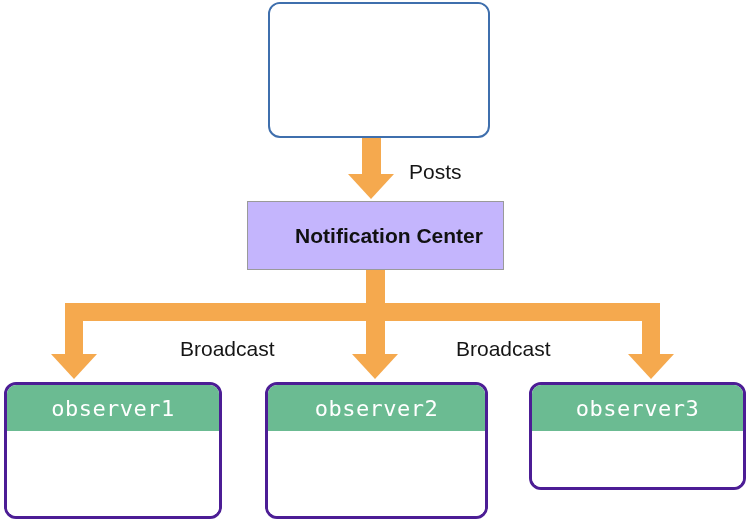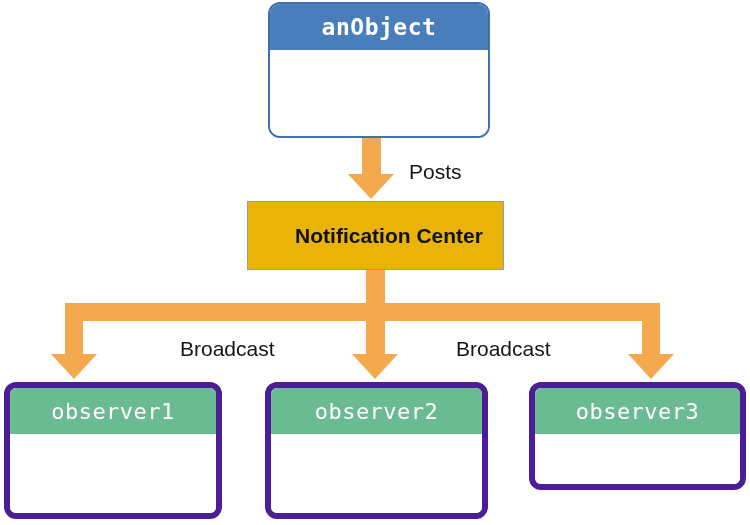--- a/index.html
+++ b/index.html
@@ -23,21 +23,21 @@
     position: absolute;
     box-sizing: border-box;
     border-radius: 12px;
     background: #ffffff;
     overflow: hidden;
   }
   .obj-box.blue {
     border: 2px solid #3f6fad;
   }
   .obj-box.green {
-    border: 6px solid #4c1d95;
+    border: 3px solid #4c1d95;
   }
   .obj-header {
     box-sizing: border-box;
     width: 100%;
     display: flex;
     align-items: center;
     justify-content: center;
     font-family: "DejaVu Sans Mono", "Liberation Mono", monospace;
     color: #ffffff;
     letter-spacing: 0.5px;
@@ -57,21 +57,21 @@
   }
   .obj-body {
     width: 100%;
     background: #ffffff;
   }
 
   
   .nc-box {
     position: absolute;
     box-sizing: border-box;
-    background: #eab308;
+    background: #c4b5fd;
     border: 1px solid #9a9a9a;
     display: flex;
     align-items: center;
     justify-content: center;
     font-family: "Liberation Sans", sans-serif;
     font-weight: bold;
     font-size: 21px;
     color: #111111;
     white-space: nowrap;
     padding-left: 27px;
@@ -99,21 +99,20 @@
     color: #151515;
     white-space: nowrap;
   }
 </style>
 </head>
 <body>
 
 <div id="canvas">
 
   <div class="obj-box blue" style="left:268px; top:2px; width:222px; height:136px;">
-    <div class="obj-header">anObject</div>
     <div class="obj-body" style="height:86px;"></div>
   </div>
 
   <div class="bar" style="left:362px; top:138px; width:19px; height:36px;"></div>
   <div class="arrowhead" style="left:348px; top:174px;"></div>
   <div class="edge-label" style="left:409px; top:160px;">Posts</div>
 
   <div class="nc-box" style="left:247px; top:201px; width:257px; height:69px;">
     <span>Notification Center</span>
   </div>

